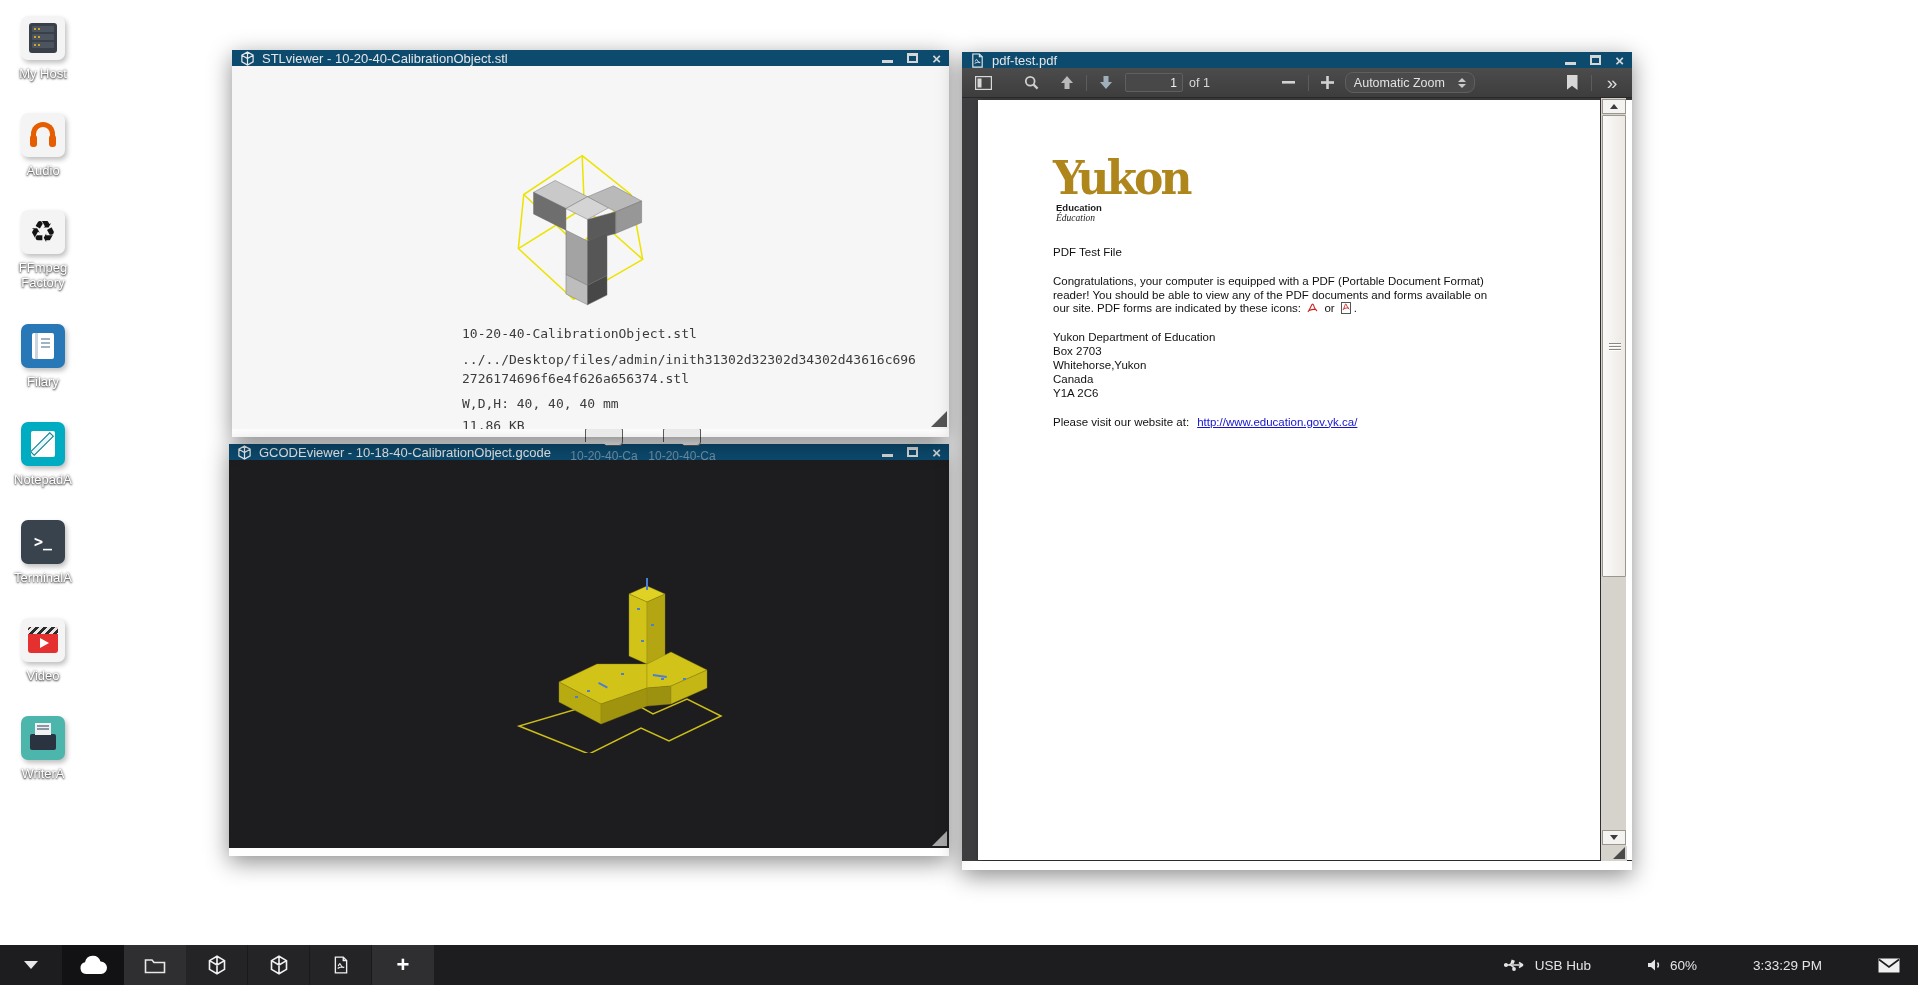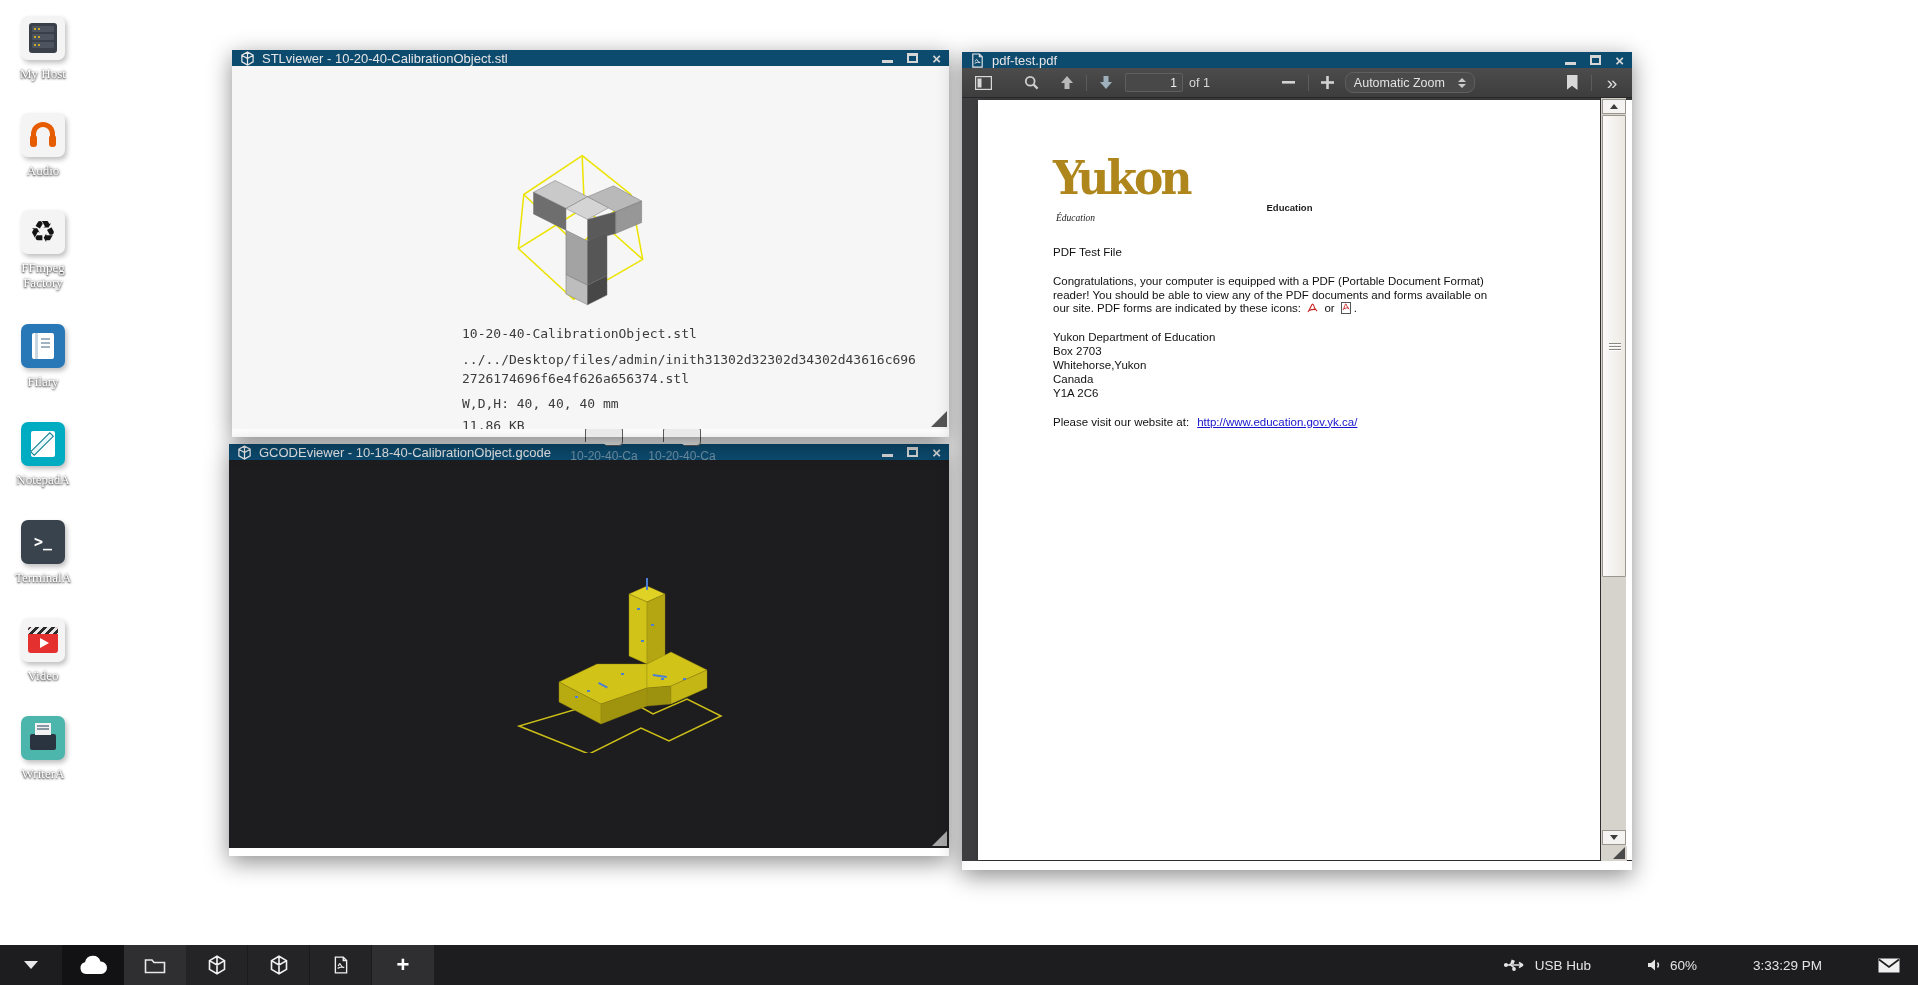--- a/index.html
+++ b/index.html
@@ -12,21 +12,21 @@
       radial-gradient(ellipse 700px 220px at 45% 52%, rgba(200,222,244,.35), rgba(200,222,244,0) 60%),
       radial-gradient(ellipse 1200px 300px at 50% 97%, rgba(30,38,48,.55), rgba(30,38,48,0) 70%),
       linear-gradient(90deg, rgba(52,64,82,.30), rgba(52,64,82,0) 12%),
       linear-gradient(178deg, #76богаться 0%, #7e98b6 0%, #86a6c6 28%, #92b4d6 48%, #7d96ae 68%, #5c6b7b 84%, #47515c 100%);
   }
 
   
   .dicon { position:absolute; left:7px; width:72px; text-align:center; z-index:2; cursor:default; }
   .dicon .tile { width:44px; height:44px; margin:0 auto; border-radius:7px; position:relative; box-shadow:2px 3px 5px rgba(0,0,0,.25); }
   .dicon .lbl { margin-top:6px; font-size:13px; color:#fff; line-height:15px;
-    text-shadow:0 1px 2px rgba(0,0,0,.8), 0 0 3px rgba(0,0,0,.6);font-family:Liberation Serif, serif; }
+    text-shadow:0 1px 2px rgba(0,0,0,.8), 0 0 3px rgba(0,0,0,.6); }
   .tile.white { background:#f4f4f4; }
   
   .srv { position:absolute; left:8px; top:7px; width:28px; height:30px; background:#39404a; border-radius:3px; padding:3px 3px; }
   .srv i { display:block; height:6px; margin-bottom:2px; background:#4c545f; border-radius:1px; position:relative; }
   .srv i:before { content:""; position:absolute; left:2px; top:2px; width:2px; height:2px; background:#f5c518; border-radius:50%; box-shadow:4px 0 0 #f5c518; }
   
   .phones { position:absolute; left:10px; top:9px; width:24px; height:14px; border:5px solid #e65c00; border-bottom:none; border-radius:14px 14px 0 0; }
   .phones:before, .phones:after { content:""; position:absolute; top:8px; width:7px; height:12px; background:#e65c00; border-radius:3px; }
   .phones:before { left:-6px; } .phones:after { right:-6px; }
   
@@ -111,21 +111,21 @@
   .sbtn.up { top:1px; } .sbtn.up b { border-bottom:5px solid #3c3c3c; }
   .sbtn.dn { bottom:16px; } .sbtn.dn b { border-top:5px solid #3c3c3c; }
   .sthumb { position:absolute; left:1px; top:17px; width:24px; height:462px; background:linear-gradient(90deg,#fbfaf9,#ece9e4); border:1px solid #9a978f; border-radius:1px; }
   .sthumb:after { content:""; position:absolute; left:6px; top:50%; width:12px; height:1px; background:#8b887f; box-shadow:0 3px 0 #8b887f, 0 -3px 0 #8b887f, 0 1px 0 #fff, 0 4px 0 #fff, 0 -2px 0 #fff; }
   .scorner { position:absolute; left:1px; bottom:0; width:25px; height:15px; background:#d6d3cd; }
   .scorner:after { content:""; position:absolute; right:2px; bottom:2px; border-style:solid; border-width:0 0 12px 12px; border-color:transparent transparent #4a4a4a transparent; }
 
   
   .doc { position:absolute; left:75px; top:56px; width:470px; color:#111; }
   .yukon { font-family:"DejaVu Serif",serif; font-weight:bold; font-size:44px; color:#ae861c; letter-spacing:-3px; line-height:1; transform:scaleY(1.05); }
-  .edus { margin-left:3px; margin-top:2px; font-size:9.5px; font-weight:bold; color:#1c1c1c; line-height:11px;text-align:center; }
+  .edus { margin-left:3px; margin-top:2px; font-size:9.5px; font-weight:bold; color:#1c1c1c; line-height:11px; }
   .edui { margin-left:3px; font-size:9.5px; font-style:italic; color:#1c1c1c; font-family:"Liberation Serif",serif; line-height:11px; }
   .h1 { margin-top:22px; font-size:11.5px; }
   .para { margin-top:17px; font-size:11.5px; line-height:13.5px; }
   .inlico { display:inline-block; vertical-align:-2px; margin:0 3px; }
   .addr { margin-top:14px; font-size:11.5px; line-height:14px; }
   .webline { margin-top:16px; font-size:11.5px; }
   .weblink { color:#1414cc; text-decoration:underline; margin-left:8px; cursor:pointer; }
 
   
   .taskbar { position:absolute; left:0; bottom:0; width:1918px; height:40px; background:#1d1d1f; z-index:10; display:flex; align-items:stretch; color:#e4e4e4; }

